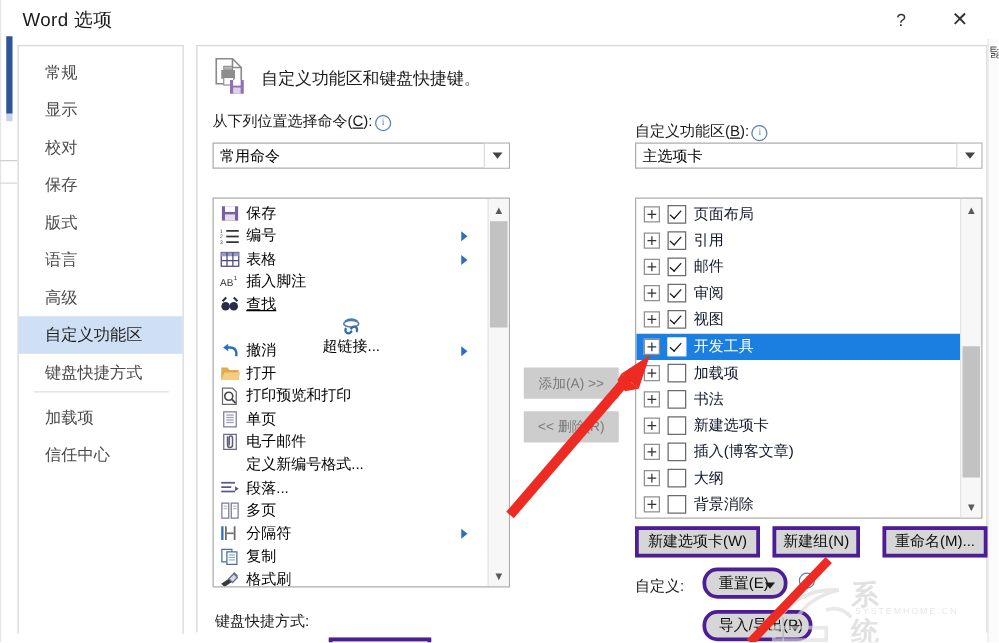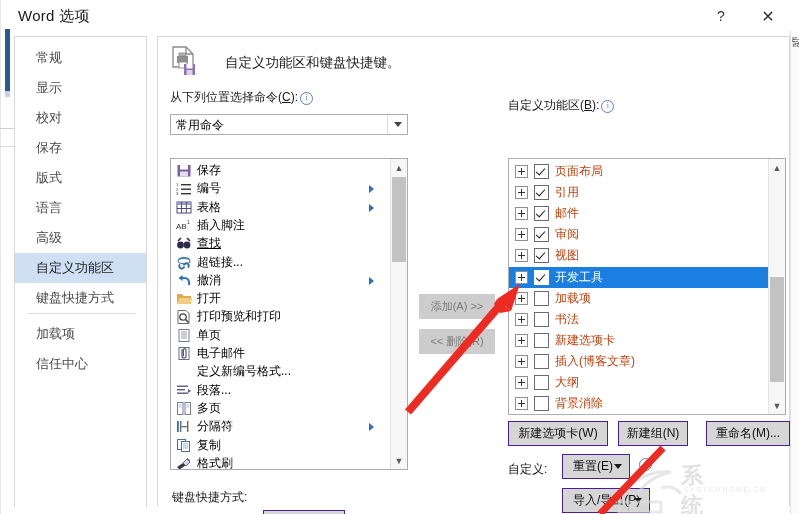--- a/index.html
+++ b/index.html
@@ -34,21 +34,21 @@
   .sidebar{position:absolute;left:14px;top:36px;width:131px;height:470px;background:#fff;border:1px solid #d7d7d7;border-bottom:none;}
   .side-item{position:absolute;left:0;width:131px;height:30px;line-height:30px;padding-left:21px;
              box-sizing:border-box;font-size:13px;color:#4a4a4a;cursor:default;}
   .side-item.sel{background:#cfe0f5;color:#1e1e1e;}
   .side-sep{position:absolute;left:12px;width:108px;height:1px;background:#dedede;}
 
   
   .content{position:absolute;left:157px;top:36px;width:633px;height:470px;background:#fff;border:1px solid #d7d7d7;border-bottom:none;box-sizing:border-box;}
 
   .hdr-icon{position:absolute;left:170px;top:45px;width:30px;height:32px;}
-  .hdr-text{position:absolute;left:209px;top:54px;font-size:13.5px;color:#1a1a1a;margin-left:16px;}
+  .hdr-text{position:absolute;left:209px;top:54px;font-size:13.5px;color:#1a1a1a;}
 
   .lbl{position:absolute;font-size:12px;color:#1a1a1a;white-space:nowrap;}
   .lbl u{text-decoration:underline;}
   .info-i{display:inline-block;width:11px;height:11px;border:1px solid #5b7fb4;border-radius:50%;
           color:#5b7fb4;font-size:8px;line-height:10px;text-align:center;vertical-align:1px;margin-left:2px;
           font-family:"Liberation Serif",serif;}
 
   
   .combo{position:absolute;height:21px;border:1px solid #adadad;background:#fff;box-sizing:border-box;}
   .combo .val{position:absolute;left:5px;top:2px;font-size:12px;color:#000;}
@@ -61,39 +61,39 @@
   .sb{position:absolute;top:0;right:0;width:16px;bottom:0;background:#f7f7f7;border-left:1px solid #e4e4e4;}
   .sb-arrow{position:absolute;left:0;width:16px;height:17px;display:flex;align-items:center;justify-content:center;color:#5a5a5a;font-size:9px;}
   .sb-up{top:0;} .sb-dn{bottom:0;}
   .sb-thumb{position:absolute;left:1px;width:14px;background:#c2c2c2;}
 
   .lrow{position:absolute;left:0;height:21px;display:flex;align-items:center;font-size:12px;color:#000;white-space:nowrap;}
   .lrow .ico{width:19px;height:17px;flex:none;display:flex;align-items:center;justify-content:center;margin-right:4px;margin-left:3px;}
   .subarrow{position:absolute;width:0;height:0;border-top:4px solid transparent;border-bottom:4px solid transparent;border-left:5px solid #2d6ebf;}
 
   
-  .trow{position:absolute;left:0;height:21px;display:flex;align-items:center;font-size:12px;color:#c2410c;white-space:nowrap;}
+  .trow{position:absolute;left:0;height:21px;display:flex;align-items:center;font-size:12px;color:#0f172a;white-space:nowrap;}
   .plus{width:11px;height:11px;border:1px solid #8f8f8f;background:#fff;margin-left:6px;margin-right:6px;flex:none;
         position:relative;}
   .plus:before{content:"";position:absolute;left:2px;top:5px;width:7px;height:1px;background:#333;}
   .plus:after{content:"";position:absolute;left:5px;top:2px;width:1px;height:7px;background:#333;}
   .cbx{width:13px;height:13px;border:1px solid #6b6b6b;background:#fff;margin-right:6px;flex:none;position:relative;}
   .cbx.on:after{content:"";position:absolute;left:3px;top:1px;width:4px;height:8px;border:solid #1a1a1a;
                 border-width:0 1.6px 1.6px 0;transform:rotate(42deg);}
   .trow.sel{background:#1a7fe0;color:#fff;}
   .trow.sel .cbx{border-color:#fff;}
 
   
   .midbtn{position:absolute;width:76px;height:25px;background:#cdcdcd;color:#7a7a7a;font-size:11px;
           display:flex;align-items:center;justify-content:center;border:none;}
 
   
-  .btn{position:absolute;height:25px;background:#d6d6d6;border:1px solid #4c1d95;color:#0d0d0d;font-size:12px;
+  .btn{position:absolute;height:25px;background:#d6d6d6;border:3px solid #4c1d95;color:#0d0d0d;font-size:12px;
        display:flex;align-items:center;justify-content:center;box-sizing:border-box;cursor:default;}
-  .btn.split{justify-content:flex-start;padding-left:10px;}
+  .btn.split{justify-content:flex-start;padding-left:10px;border-radius:12px;}
   .btn .dd{position:absolute;right:7px;top:9px;width:0;height:0;border-left:4px solid transparent;border-right:4px solid transparent;border-top:5px solid #1a1a1a;}
   .btn .sep{position:absolute;right:20px;top:3px;width:1px;height:19px;background:#b4b4b4;}
 
   
   .annot{position:absolute;left:0;top:0;pointer-events:none;}
 
   
   .wm{position:absolute;pointer-events:none;opacity:.62;}
   .wm-text{position:absolute;left:681px;top:461px;font-size:22px;font-weight:bold;color:#cfcfcf;letter-spacing:2px;
            font-family:"DejaVu Sans",sans-serif;}
@@ -156,20 +156,26 @@
   <div class="lbl" style="left:508px;top:97px;">
     <span>自定义功能区</span><span>(</span><u>B</u><span>):</span><span class="info-i">i</span>
   </div>
 
   <div class="combo" style="left:170px;top:114px;width:238px;">
     <div class="val">常用命令</div>
     <div class="arrowbox">
         <span class="chev"></span>
       </div>
   </div>
+  <div class="combo" style="left:508px;top:114px;width:278px;">
+    <div class="val">主选项卡</div>
+    <div class="arrowbox">
+        <span class="chev"></span>
+      </div>
+  </div>
 
   <div class="listbox" style="left:170px;top:158px;width:238px;height:312px;">
     <div id="cmdrows">
         <div class="lrow" style="top: 1px; width: 220px;">
           <span class="ico">
             <svg width="16" height="15" viewBox="0 0 16 15">
               <rect x="1.5" y="2" width="13" height="11.5" fill="#7a5fa0"></rect>
               <rect x="4" y="2" width="8" height="4.5" fill="#fff"></rect>
               <rect x="4" y="8.5" width="8" height="5" fill="#e4dcee"></rect>
             </svg>
@@ -215,21 +221,21 @@
         <div class="lrow" style="top: 74.2px; width: 220px; text-decoration: underline;">
           <span class="ico">
             <svg width="16" height="15" viewBox="0 0 16 15">
               <circle cx="4.5" cy="9" r="3.4" fill="#2b2b4a"></circle>
               <circle cx="11" cy="9" r="3.4" fill="#2b2b4a"></circle>
               <path d="M2 5 l3 -3 M14 5 l-3 -3" stroke="#2b2b4a" stroke-width="1.6"></path>
             </svg>
           </span>
           <span>查找</span>
         </div>
-        <div class="lrow" style="top: 92.5px; width: 220px;">
+        <div class="lrow" style="top: 92.5px; width: 220px; flex-direction: column;">
           <span class="ico">
             <svg width="16" height="15" viewBox="0 0 16 15">
               <path d="M3 4 q5 -3 10 0" stroke="#4a7fae" stroke-width="1.6" fill="none"></path>
               <ellipse cx="8" cy="6" rx="6" ry="2.6" fill="none" stroke="#4a7fae" stroke-width="1.2"></ellipse>
               <path d="M4 9.5 a2.4 2.4 0 1 0 3.4 3.4 l1.2 -1.2" stroke="#2e6fa8" stroke-width="1.8" fill="none"></path>
               <path d="M12 12.5 a2.4 2.4 0 1 0 -3.4 -3.4 l-1.2 1.2" stroke="#2e6fa8" stroke-width="1.8" fill="none"></path>
             </svg>
           </span>
           <span>超链接...</span>
         </div>

